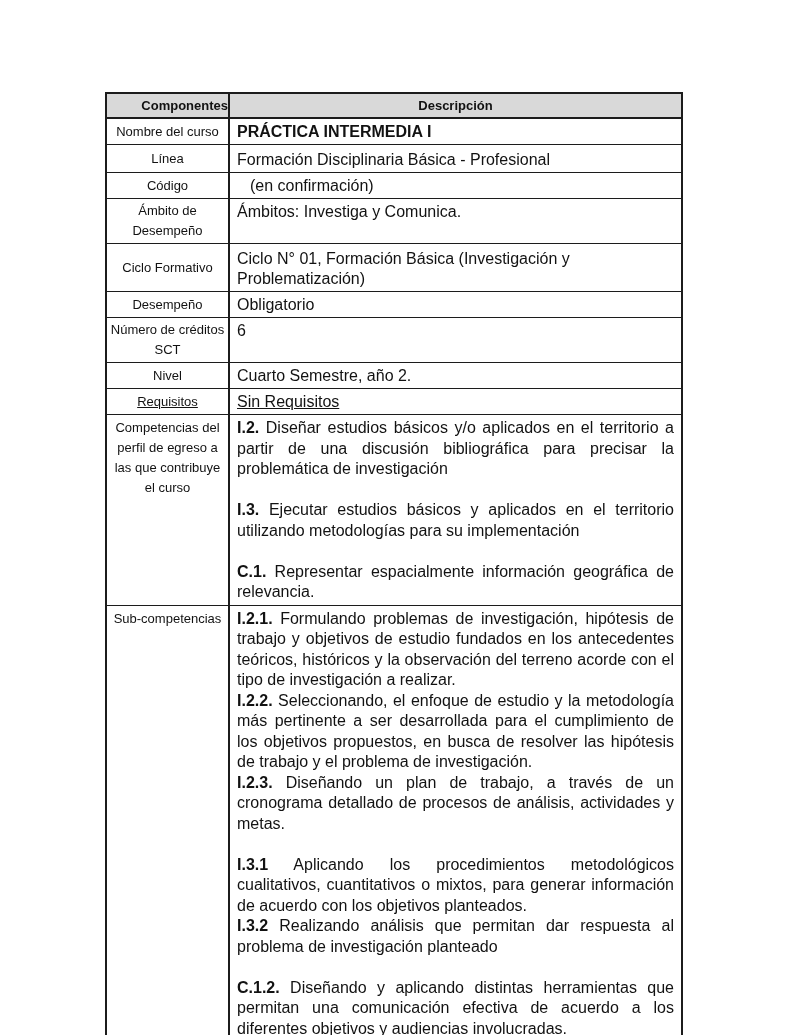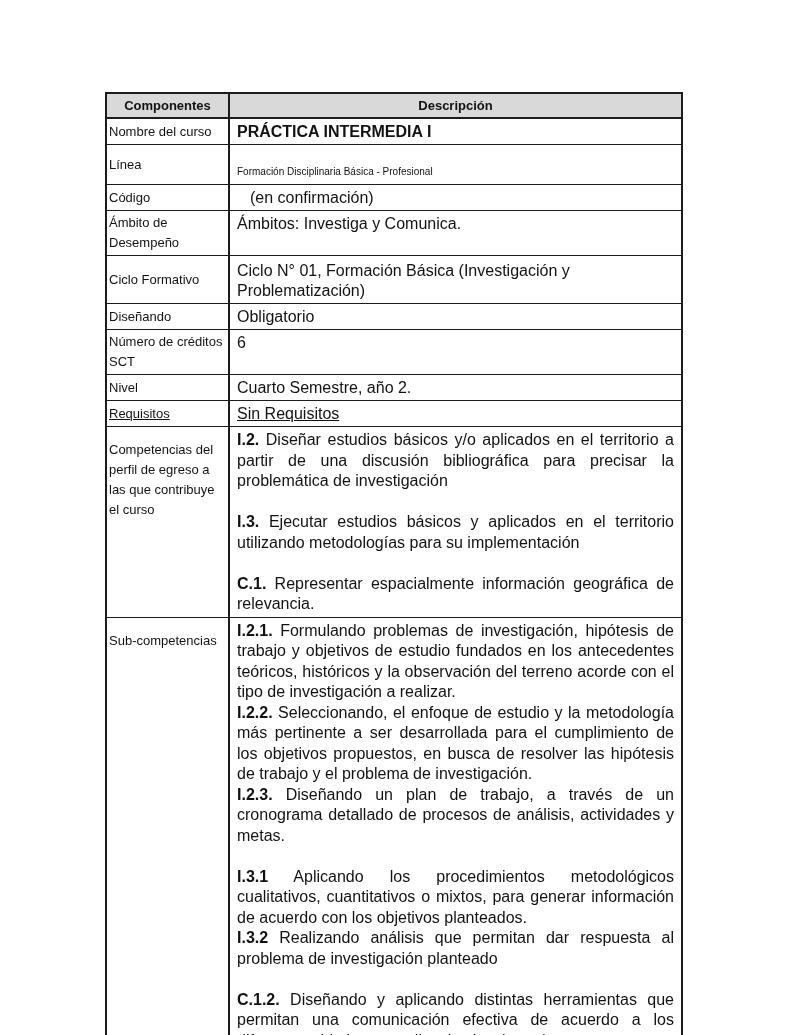--- a/index.html
+++ b/index.html
@@ -39,52 +39,53 @@
   }
   th{
     background:var(--header-bg);
     font-size:13px;
     font-weight:bold;
     text-align:center;
     border-bottom:2px solid var(--border);
     height:25px;
   }
   td.lbl{
+    text-align:center;
     font-size:13px;
     line-height:20px;
     padding:2px 2px;
     border-right:2px solid var(--border);
   }
-  th.h-comp{ border-right:2px solid var(--border); }
+  th.h-comp{ border-right:2px solid var(--border);text-align:right; }
   td.val{
     font-size:16px;
     line-height:20px;
     vertical-align:top;
     padding:3px 7px 2px 7px;
     text-align:left;
   }
   
   tbody tr:nth-child(1){ height:24px; }  
   tbody tr:nth-child(1) td.val{ font-weight:bold; }
   tbody tr:nth-child(2){ height:24px; }  
-  tbody tr:nth-child(2) td.val{ font-size:10px; padding-top:17px; }
+  tbody tr:nth-child(2) td.val{ font-size:16px; padding-top:5px; }
   tbody tr:nth-child(3){ height:23px; }  
   tbody tr:nth-child(3) td.val{ padding-left:20px; }
   tbody tr:nth-child(4){ height:42px;border-radius:9px; }  
   tbody tr:nth-child(5){ height:24px;margin-left:12px; }  
   tbody tr:nth-child(5) td.val{ font-size:16px; padding-top:5px; }
   tbody tr:nth-child(6){ height:23px; }  
   tbody tr:nth-child(7){ height:41px;padding-left:26px; }  
   tbody tr:nth-child(8){ height:23px;margin-left:30px; }  
   tbody tr:nth-child(9){ height:23px;text-decoration:underline; }  
   tbody tr:nth-child(10){ height:146px; } 
   tbody tr:nth-child(11){ height:351px; } 
   tbody tr:nth-child(10) td.lbl,
   tbody tr:nth-child(11) td.lbl{
-    vertical-align:top; padding-top:13px;
+    vertical-align:top; padding-top:3px;
   }
   .para{
     text-align:justify;
     line-height:20.5px;
   }
   .para b{ font-weight:bold; }
   .blank-line{ height:20.5px; }
 </style>
 </head>
 <body>
@@ -119,21 +120,21 @@
         </tr>
         <tr>
           <td class="lbl">Ámbito de Desempeño</td>
           <td class="val">Ámbitos: Investiga y Comunica.</td>
         </tr>
         <tr>
           <td class="lbl">Ciclo Formativo</td>
           <td class="val">Ciclo N° 01, Formación Básica (Investigación y Problematización)</td>
         </tr>
         <tr>
-          <td class="lbl">Diseñando</td>
+          <td class="lbl">Desempeño</td>
           <td class="val">Obligatorio</td>
         </tr>
         <tr>
           <td class="lbl">Número de créditos SCT</td>
           <td class="val">6</td>
         </tr>
         <tr>
           <td class="lbl">Nivel</td>
           <td class="val">Cuarto Semestre, año 2.</td>
         </tr>

